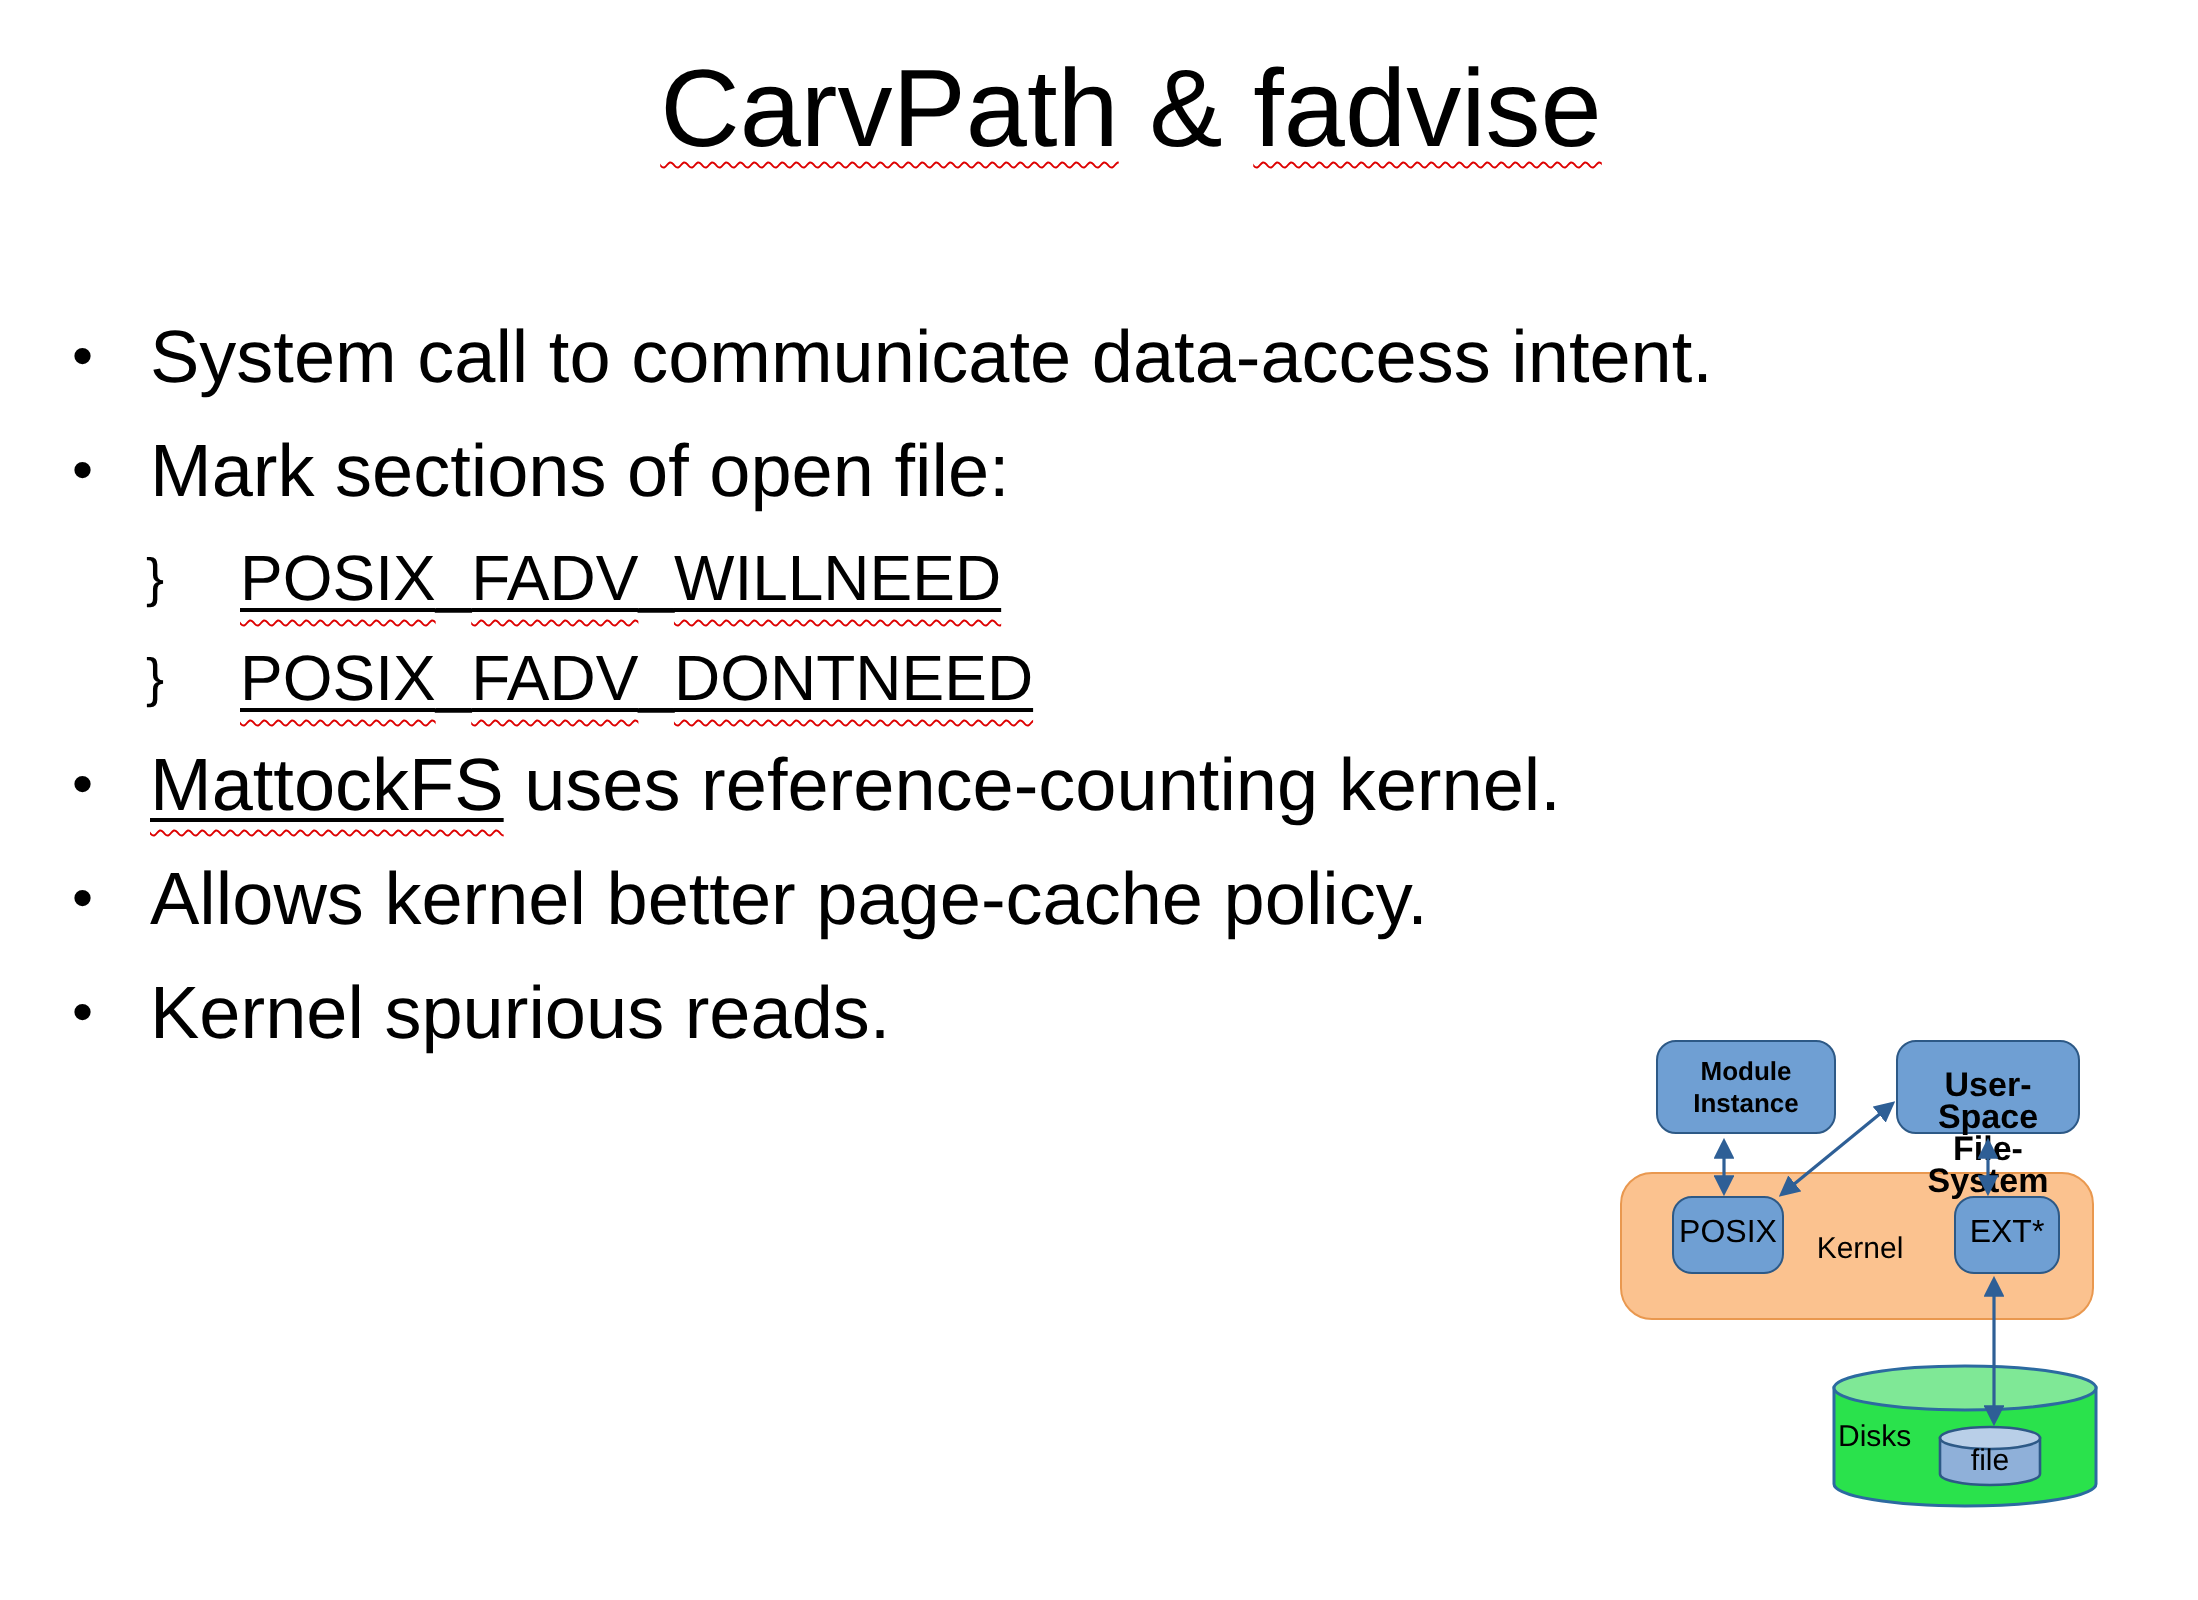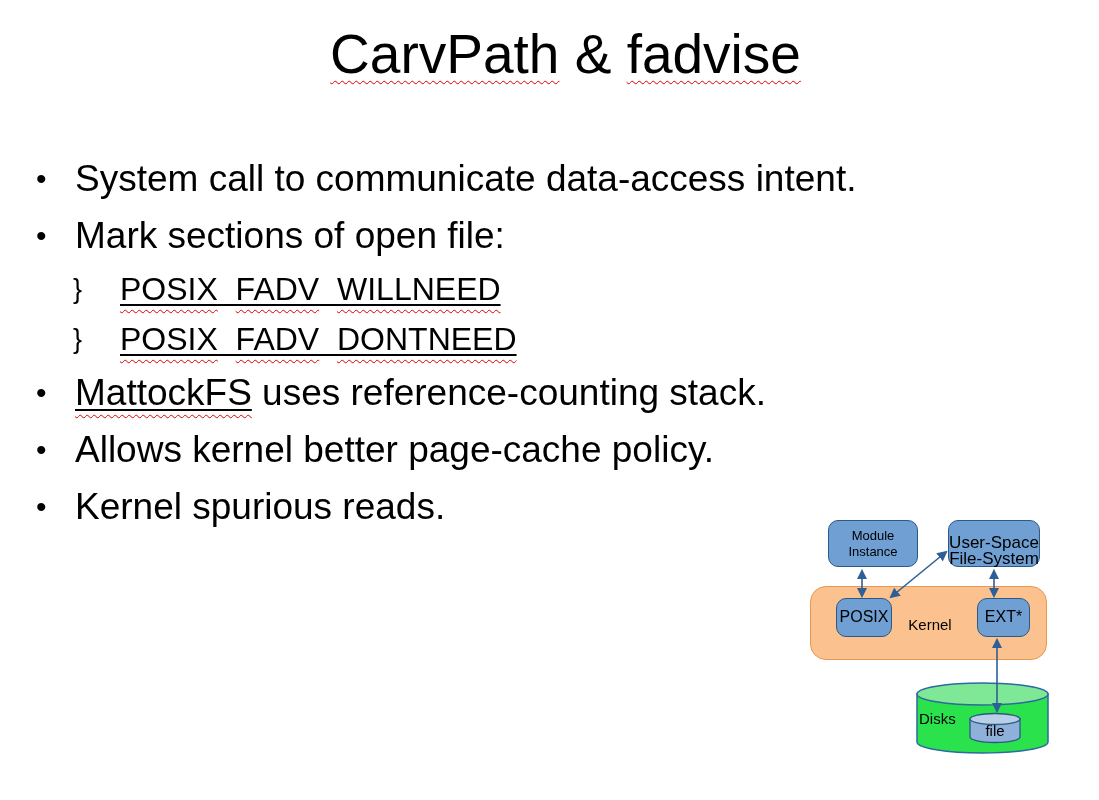--- a/index.html
+++ b/index.html
@@ -35,21 +35,21 @@
   .kernel { position:absolute; left:5px; top:74px; width:237px; height:74px;
             background:#fbc28f; border:1.5px solid #e9984f; border-radius:16px; z-index:1; }
   .kernel-label { position:absolute; left:90px; top:104px; width:70px; text-align:center;
                   font-size:15px; z-index:2; }
   .node { position:absolute; background:#6f9fd3; border:1.5px solid #2d5986;
           border-radius:10px; text-align:center; z-index:2; }
   .node.module    { left:23px;  top:8px;  width:90px; height:47px; font-size:13px; line-height:16px; padding-top:7px; }
   .node.userspace { left:143px; top:8px;  width:92px; height:47px; font-size:17px; line-height:16px; padding-top:14px; }
   .node.fuse { left:31px;  top:86px; width:56px; height:39px; font-size:16px; line-height:36px; }
   .node.ext  { left:172px; top:86px; width:53px; height:39px; font-size:16px; line-height:36px; }
-  .node span { display:block; }
+  .node span { display:block;font-weight:bold; }
   .disks-label { position:absolute; left:114px; top:198px; font-size:15px; z-index:4; }
   .file-label  { position:absolute; left:165px; top:210px; width:50px; text-align:center;
                  font-size:15px; z-index:4; }
 </style>
 </head>
 <body>
 
 <div class="slide">
 
   <h1 class="title"><span class="wavy">CarvPath</span><span> &amp; </span><span class="wavy">fadvise</span></h1>
@@ -71,21 +71,21 @@
       <span class="solid-u"><span class="wavy2">POSIX</span><span>_</span><span class="wavy2">FADV</span><span>_</span><span class="wavy2">WILLNEED</span></span>
     </div>
 
     <div class="row l2">
       <span class="marker m2">}</span>
       <span class="solid-u"><span class="wavy2">POSIX</span><span>_</span><span class="wavy2">FADV</span><span>_</span><span class="wavy2">DONTNEED</span></span>
     </div>
 
     <div class="row l1">
       <span class="marker m1">•</span>
-      <span><span class="solid-u"><span class="wavy2">MattockFS</span></span><span> uses reference-counting stack.</span></span>
+      <span><span class="solid-u"><span class="wavy2">MattockFS</span></span><span> uses reference-counting kernel.</span></span>
     </div>
 
     <div class="row l1">
       <span class="marker m1">•</span>
       <span>Allows kernel better page-cache policy.</span>
     </div>
 
     <div class="row l1">
       <span class="marker m1">•</span>
       <span>Kernel spurious reads.</span>

